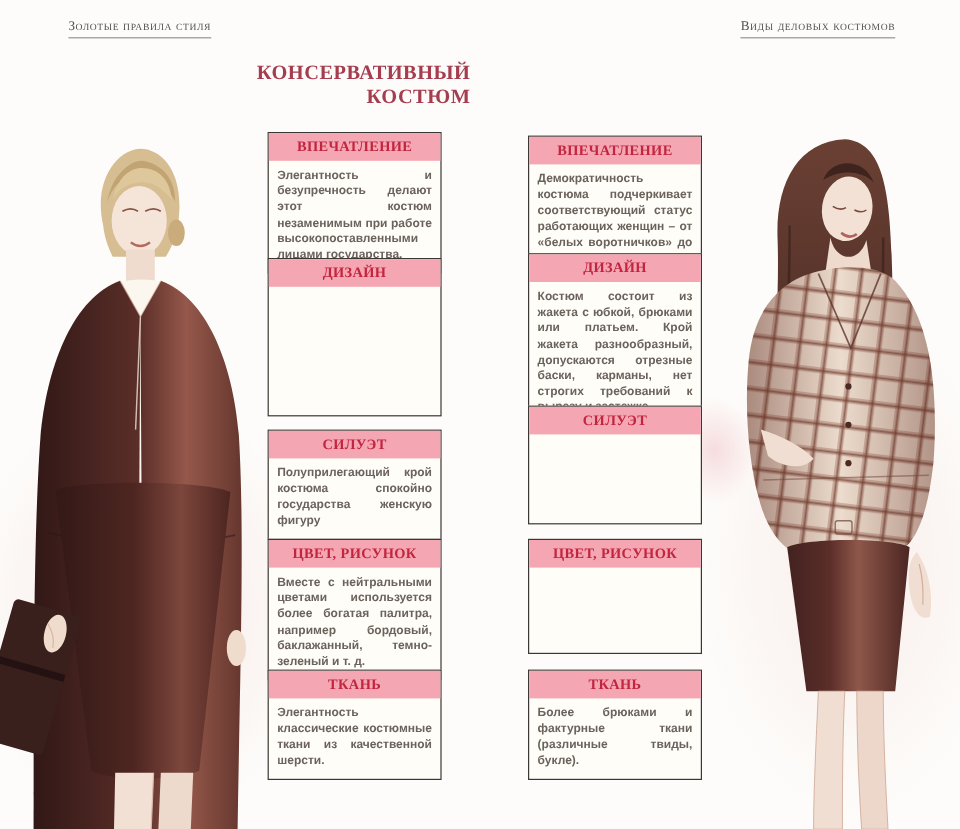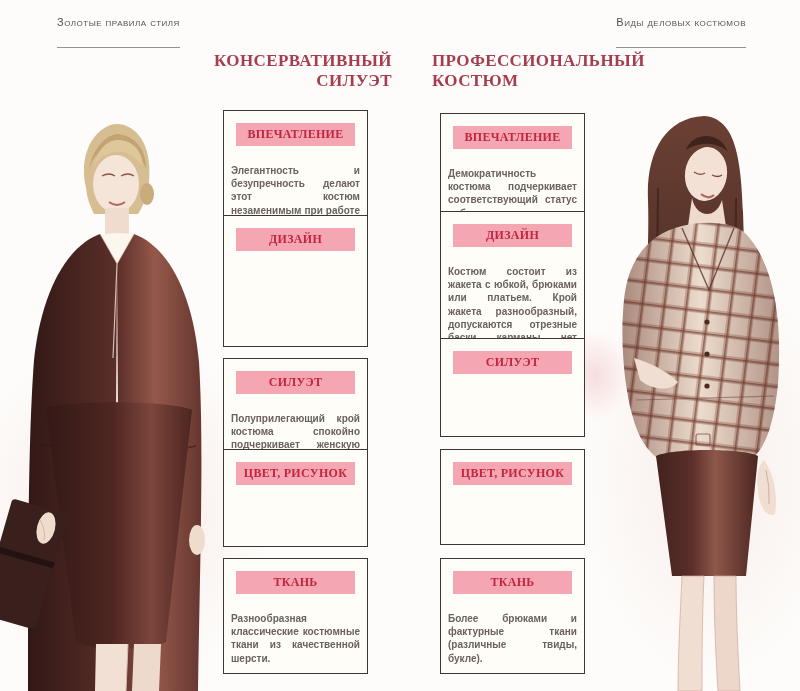--- a/index.html
+++ b/index.html
@@ -12,41 +12,41 @@
   .tint{position:absolute;pointer-events:none;border-radius:50%;}
   .tint-a{left:-30px;top:330px;width:300px;height:360px;
     background:radial-gradient(closest-side,rgba(243,216,214,.55),rgba(243,216,214,0));}
   .tint-b{left:580px;top:260px;width:260px;height:420px;
     background:radial-gradient(closest-side,rgba(244,222,218,.5),rgba(244,222,218,0));}
   .tint-c{left:560px;top:330px;width:70px;height:90px;
     background:radial-gradient(closest-side,rgba(240,190,195,.5),rgba(240,190,195,0));}
 
   .running-head{
     position:absolute;top:16px;
-    font-family:Liberation Sans, sans-serif;font-size:11px;
+    font-family:Liberation Serif, serif;font-size:11px;
     font-variant:small-caps;letter-spacing:.5px;color:#55514d;
-    border-bottom:1px solid #97928c;padding-bottom:19px;white-space:nowrap;
+    border-bottom:1px solid #97928c;padding-bottom:3px;white-space:nowrap;
   }
   .running-head.left{left:57px;}
   .running-head.right{right:54px;}
 
   .col-title{
     position:absolute;top:51px;width:210px;
     font-family:"Liberation Serif",serif;font-weight:bold;font-size:17px;
     line-height:1.18;letter-spacing:.4px;color:#a63d4e;
   }
   .col-title.left{left:182px;text-align:right;}
   .col-title.right{left:432px;text-align:left;width:240px;}
 
   .infobox{
     position:absolute;width:143px;
     border:1px solid #3b3734;background:#fffdf8;
   }
   .infobox .band{
-    margin:12px;background:#f4a6b2;color:#c2253f;
+    margin:0;background:#f4a6b2;color:#c2253f;
     font-family:"Liberation Serif",serif;font-weight:bold;font-size:12px;
     text-align:center;padding:4px 2px;letter-spacing:.3px;
   }
   .infobox .body{
     margin:0;padding:6px 7px 8px;
     font-size:10px;line-height:1.32;color:#6b625c;text-align:justify;font-weight:bold;
   }
   .figure{position:absolute;}
   .fig-left{left:0;top:108px;width:220px;height:583px;}
   .fig-right{left:588px;top:108px;width:212px;height:583px;}
@@ -182,40 +182,40 @@
     </g>
     <g>
       <path d="M176,352 C186,366 190,388 187,406 C179,410 172,400 170,384 C168,368 170,358 176,352 Z" fill="#f1ded2"></path>
       <path d="M178,362 q4,16 3,34" stroke="#d3af9c" stroke-width="1" fill="none"></path>
     </g>
   </svg>
 
   <div class="running-head left">Золотые правила стиля</div>
   <div class="running-head right">Виды деловых костюмов</div>
 
-  <h2 class="col-title left" style="margin:0">КОНСЕРВАТИВНЫЙ СИЛУЭТ</h2>
-  <h2 class="col-title right" style="margin:0">ПРОФЕССИОНАЛЬНЫЙ КОСТЮМ</h2>
+  <h2 class="col-title left" style="margin:0">КОНСЕРВАТИВНЫЙ КОСТЮМ</h2>
 
   <div class="infobox" style="left:223px;top:110px;min-height:88px">
     <div class="band">ВПЕЧАТЛЕНИЕ</div>
     <p class="body">Элегантность и безупречность делают этот костюм незаменимым при работе высокопоставленными лицами государства.</p>
   </div>
   <div class="infobox" style="left:223px;top:215px;min-height:130px">
     <div class="band">ДИЗАЙН</div>
   </div>
   <div class="infobox" style="left:223px;top:358px;min-height:76px">
     <div class="band">СИЛУЭТ</div>
-    <p class="body">Полуприлегающий крой костюма спокойно подчеркивает женскую фигуру</p>
+    <p class="body">Полуприлегающий крой костюма спокойно государства женскую фигуру</p>
   </div>
   <div class="infobox" style="left:223px;top:449px;min-height:96px">
     <div class="band">ЦВЕТ, РИСУНОК</div>
+    <p class="body">Вместе с нейтральными цветами используется более богатая палитра, например бордовый, баклажанный, темно-зеленый и т. д.</p>
   </div>
   <div class="infobox" style="left:223px;top:558px;min-height:70px">
     <div class="band">ТКАНЬ</div>
-    <p class="body">Разнообразная классические костюмные ткани из качественной шерсти.</p>
+    <p class="body">Элегантность классические костюмные ткани из качественной шерсти.</p>
   </div>
 
   <div class="infobox" style="left:440px;top:113px;min-height:89px">
     <div class="band">ВПЕЧАТЛЕНИЕ</div>
     <p class="body">Демократичность костюма подчеркивает соответствующий статус работающих женщин – от «белых воротничков» до риелторов.</p>
   </div>
   <div class="infobox" style="left:440px;top:211px;min-height:112px">
     <div class="band">ДИЗАЙН</div>
     <p class="body">Костюм состоит из жакета с юбкой, брюками или платьем. Крой жакета разнообразный, допускаются отрезные баски, карманы, нет строгих требований к вырезу и застежке.</p>
   </div>

